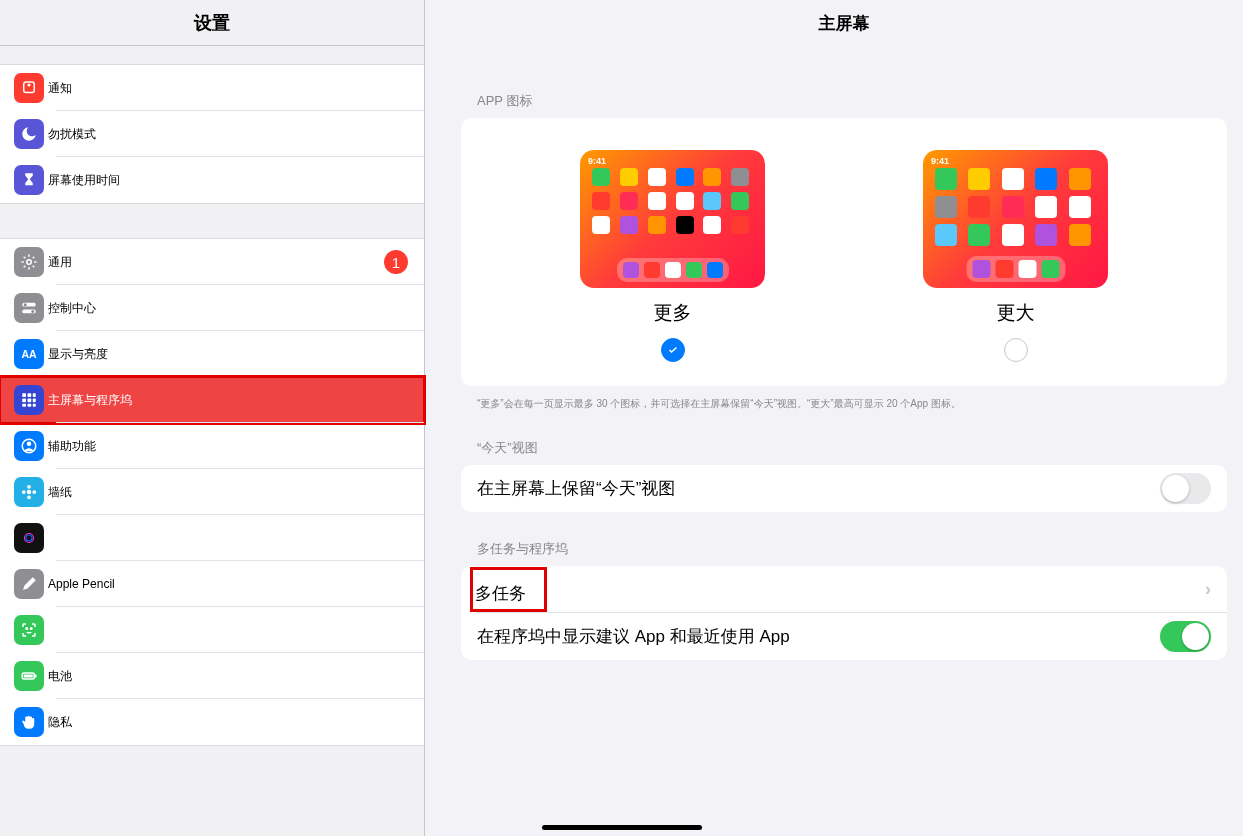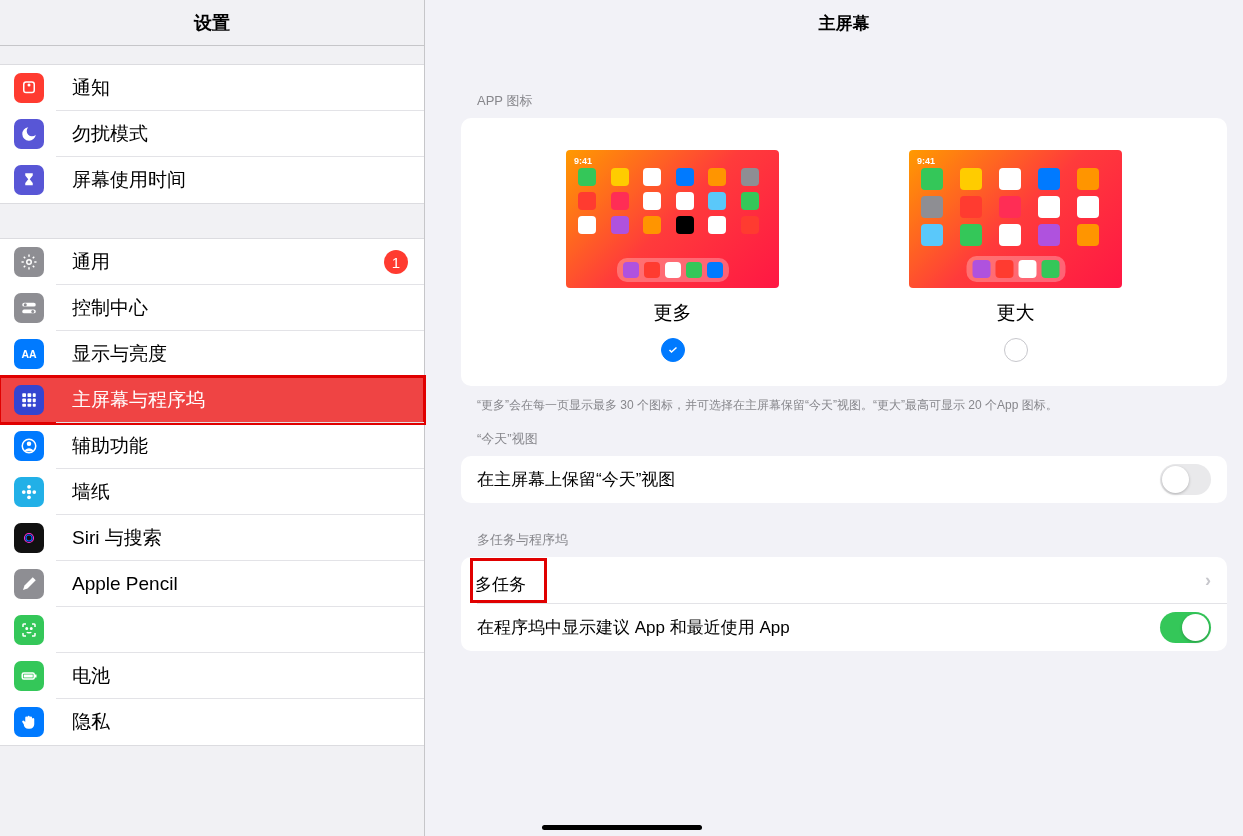--- a/index.html
+++ b/index.html
@@ -9,50 +9,50 @@
 .sidebar-header { height:46px; display:flex; align-items:center; justify-content:center; border-bottom:1.5px solid #c6c6c9; }
 .sidebar-header span { font-size:18px; font-weight:600; color:#000; }
 .group { background:#fff; border-top:1px solid #dcdce0; border-bottom:1px solid #dcdce0; }
 .group.first { margin-top:18px; }
 .group.spaced { margin-top:34px; }
 .row { display:flex; align-items:center; height:46px; padding:0 14px; position:relative; cursor:pointer; }
 .row .sep { position:absolute; left:56px; right:0; bottom:0; height:1px; background:#e3e3e7; }
 .row:last-child .sep { display:none; }
 .icon-box { width:30px; height:30px; border-radius:7px; display:flex; align-items:center; justify-content:center; flex:0 0 30px; }
 .icon-box svg { width:18px; height:18px; }
-.row-label { margin-left:28px; font-size:19px; color:#000; flex:1; }
+.row-label { margin-left:4px; font-size:12px; color:#000; flex:1; }
 .row.selected { background:#ef4444; }
 .row.selected .row-label { color:#fff; }
 .badge { width:24px; height:24px; border-radius:50%; background:#ff3b30; color:#fff; font-size:15px; display:flex; align-items:center; justify-content:center; margin-right:2px; }
 .red-frame { outline:3px solid #e00000; outline-offset:-1px; }
 .red-frame-small { outline:3px solid #e00000; }
 
 .detail { flex:1; background:#f2f2f7; display:flex; flex-direction:column; overflow:auto; }
 .detail-header { height:46px; display:flex; align-items:center; justify-content:center; }
 .detail-header span { font-size:17px; font-weight:600; color:#000; }
 .section-label { font-size:13px; color:#87878c; padding:0 32px 8px; }
 .card { background:#fff; border-radius:10px; margin:0 16px; }
 .icon-grid { display:flex; justify-content:space-around; padding:32px 40px 24px; }
 .icon-option { display:flex; flex-direction:column; align-items:center; }
-.preview { width:213px; height:138px; border-radius:4px; overflow:hidden; position:relative; background:linear-gradient(135deg,#ff9a00 0%,#ff3b3b 50%,#ff1744 100%); }
+.preview { width:185px; height:138px; border-radius:14px; overflow:hidden; position:relative; background:linear-gradient(135deg,#ff9a00 0%,#ff3b3b 50%,#ff1744 100%); }
 .preview .topbar { position:absolute; top:6px; left:8px; color:#fff; font-size:9px; font-weight:600; }
 .preview .icons { position:absolute; top:18px; left:12px; right:12px; display:grid; gap:6px; }
 .preview.more .icons { grid-template-columns:repeat(6,1fr); }
 .preview.bigger .icons { grid-template-columns:repeat(5,1fr); }
 .preview .ico { border-radius:4px; }
 .preview.more .ico { width:18px; height:18px; }
 .preview.bigger .ico { width:22px; height:22px; }
 .preview .dock { position:absolute; bottom:6px; left:50%; transform:translateX(-50%); background:rgba(255,255,255,.28); border-radius:10px; padding:4px 6px; display:flex; gap:5px; }
 .preview.more .dock .ico { width:16px; height:16px; }
 .preview.bigger .dock .ico { width:18px; height:18px; }
 .option-label { margin-top:12px; font-size:19px; color:#000; }
 .radio { margin-top:12px; width:24px; height:24px; border-radius:50%; border:1.5px solid #c7c7cc; display:flex; align-items:center; justify-content:center; }
 .radio.checked { background:#007aff; border-color:#007aff; }
 .radio.checked svg { width:12px; height:12px; }
-.footer-note { font-size:12px; color:#87878c; padding:10px 32px 0; line-height:1.5; margin-bottom:16px; }
+.footer-note { font-size:10px; color:#87878c; padding:10px 32px 0; line-height:1.5; margin-bottom:28px; }
 
 .list-card .list-row { display:flex; align-items:center; height:47px; padding:0 16px; position:relative; }
 .list-card .list-row .sep2 { position:absolute; left:16px; right:0; bottom:0; height:1px; background:#e3e3e7; }
 .list-card .list-row:last-child .sep2 { display:none; }
 .list-row .list-label { font-size:17px; color:#000; flex:1; }
 .chevron { color:#c7c7cc; font-size:18px; font-weight:600; }
 .switch { width:51px; height:31px; border-radius:16px; position:relative; }
 .switch.off { background:#e9e9eb; }
 .switch.on { background:#34c759; }
 .switch .knob { position:absolute; top:2px; width:27px; height:27px; background:#fff; border-radius:50%; box-shadow:0 1px 3px rgba(0,0,0,.25); }
@@ -176,21 +176,20 @@
             <div class="sep"></div>
           </div>
           <div class="row">
             <div class="icon-box" style="background: rgb(17, 17, 17);">
               <svg viewBox="0 0 24 24">
                 <circle cx="12" cy="12" r="9" fill="#111"></circle>
                 <circle cx="12" cy="12" r="6" fill="none" stroke="#ff2dd5" stroke-width="1.5"></circle>
                 <circle cx="12" cy="12" r="4" fill="none" stroke="#06f" stroke-width="1.5"></circle>
               </svg>
             </div>
-            <span class="row-label">Siri 与搜索</span>
             <div class="sep"></div>
           </div>
           <div class="row">
             <div class="icon-box" style="background: rgb(142, 142, 147);">
               <svg viewBox="0 0 24 24" fill="#fff">
                 <path d="M4 20l2-6L17 3l4 4L10 18l-6 2z"></path>
               </svg>
             </div>
             <span class="row-label">Apple Pencil</span>
             <div class="sep"></div>

